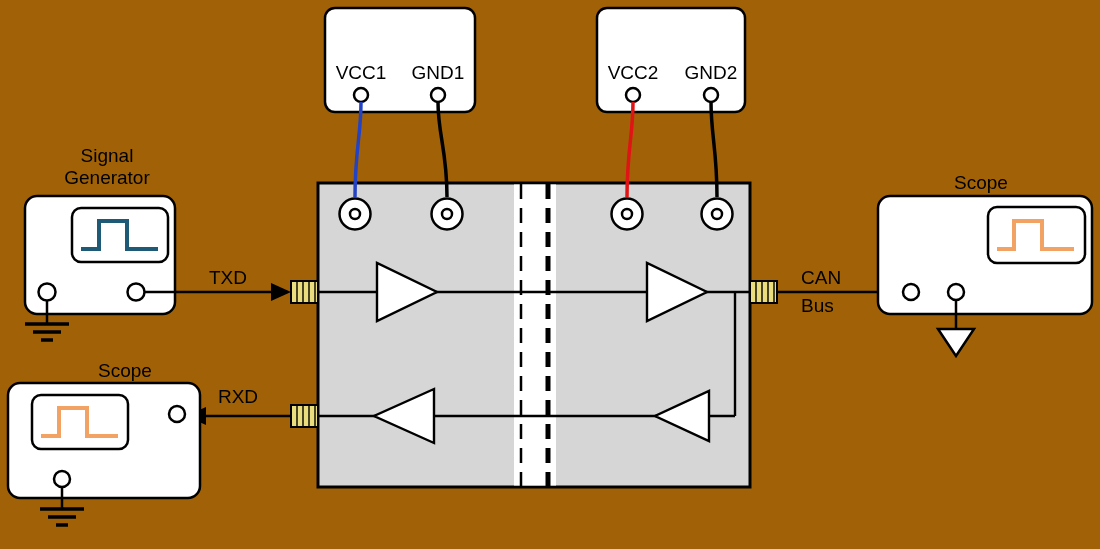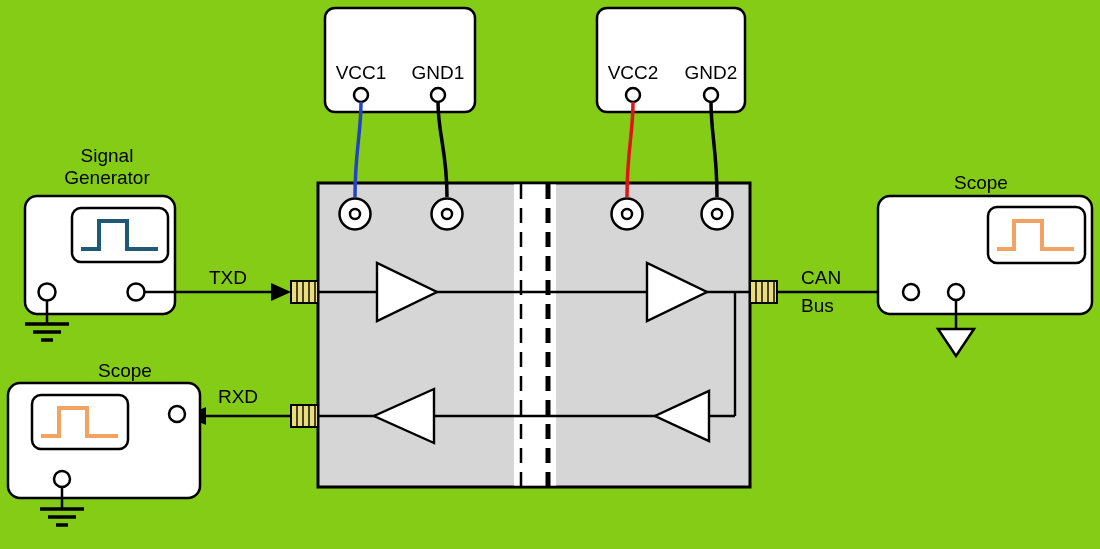--- a/index.html
+++ b/index.html
@@ -1,16 +1,16 @@
 <!DOCTYPE html>
 <html><head>
 <meta charset="utf-8">
 <style>
   html,body{margin:0;padding:0;background:#ffffff;}
-  .stage{position:relative;width:1100px;height:549px;background:#84cc16;overflow:hidden;}
+  .stage{position:relative;width:1100px;height:549px;background:#a16207;overflow:hidden;}
   svg{display:block;}
   svg text{
     font-family:"Liberation Sans", sans-serif;
     font-size:19px;
     fill:#000000;
   }
   .lbl{font-weight:400;}
 </style>
 </head>
 <body>

